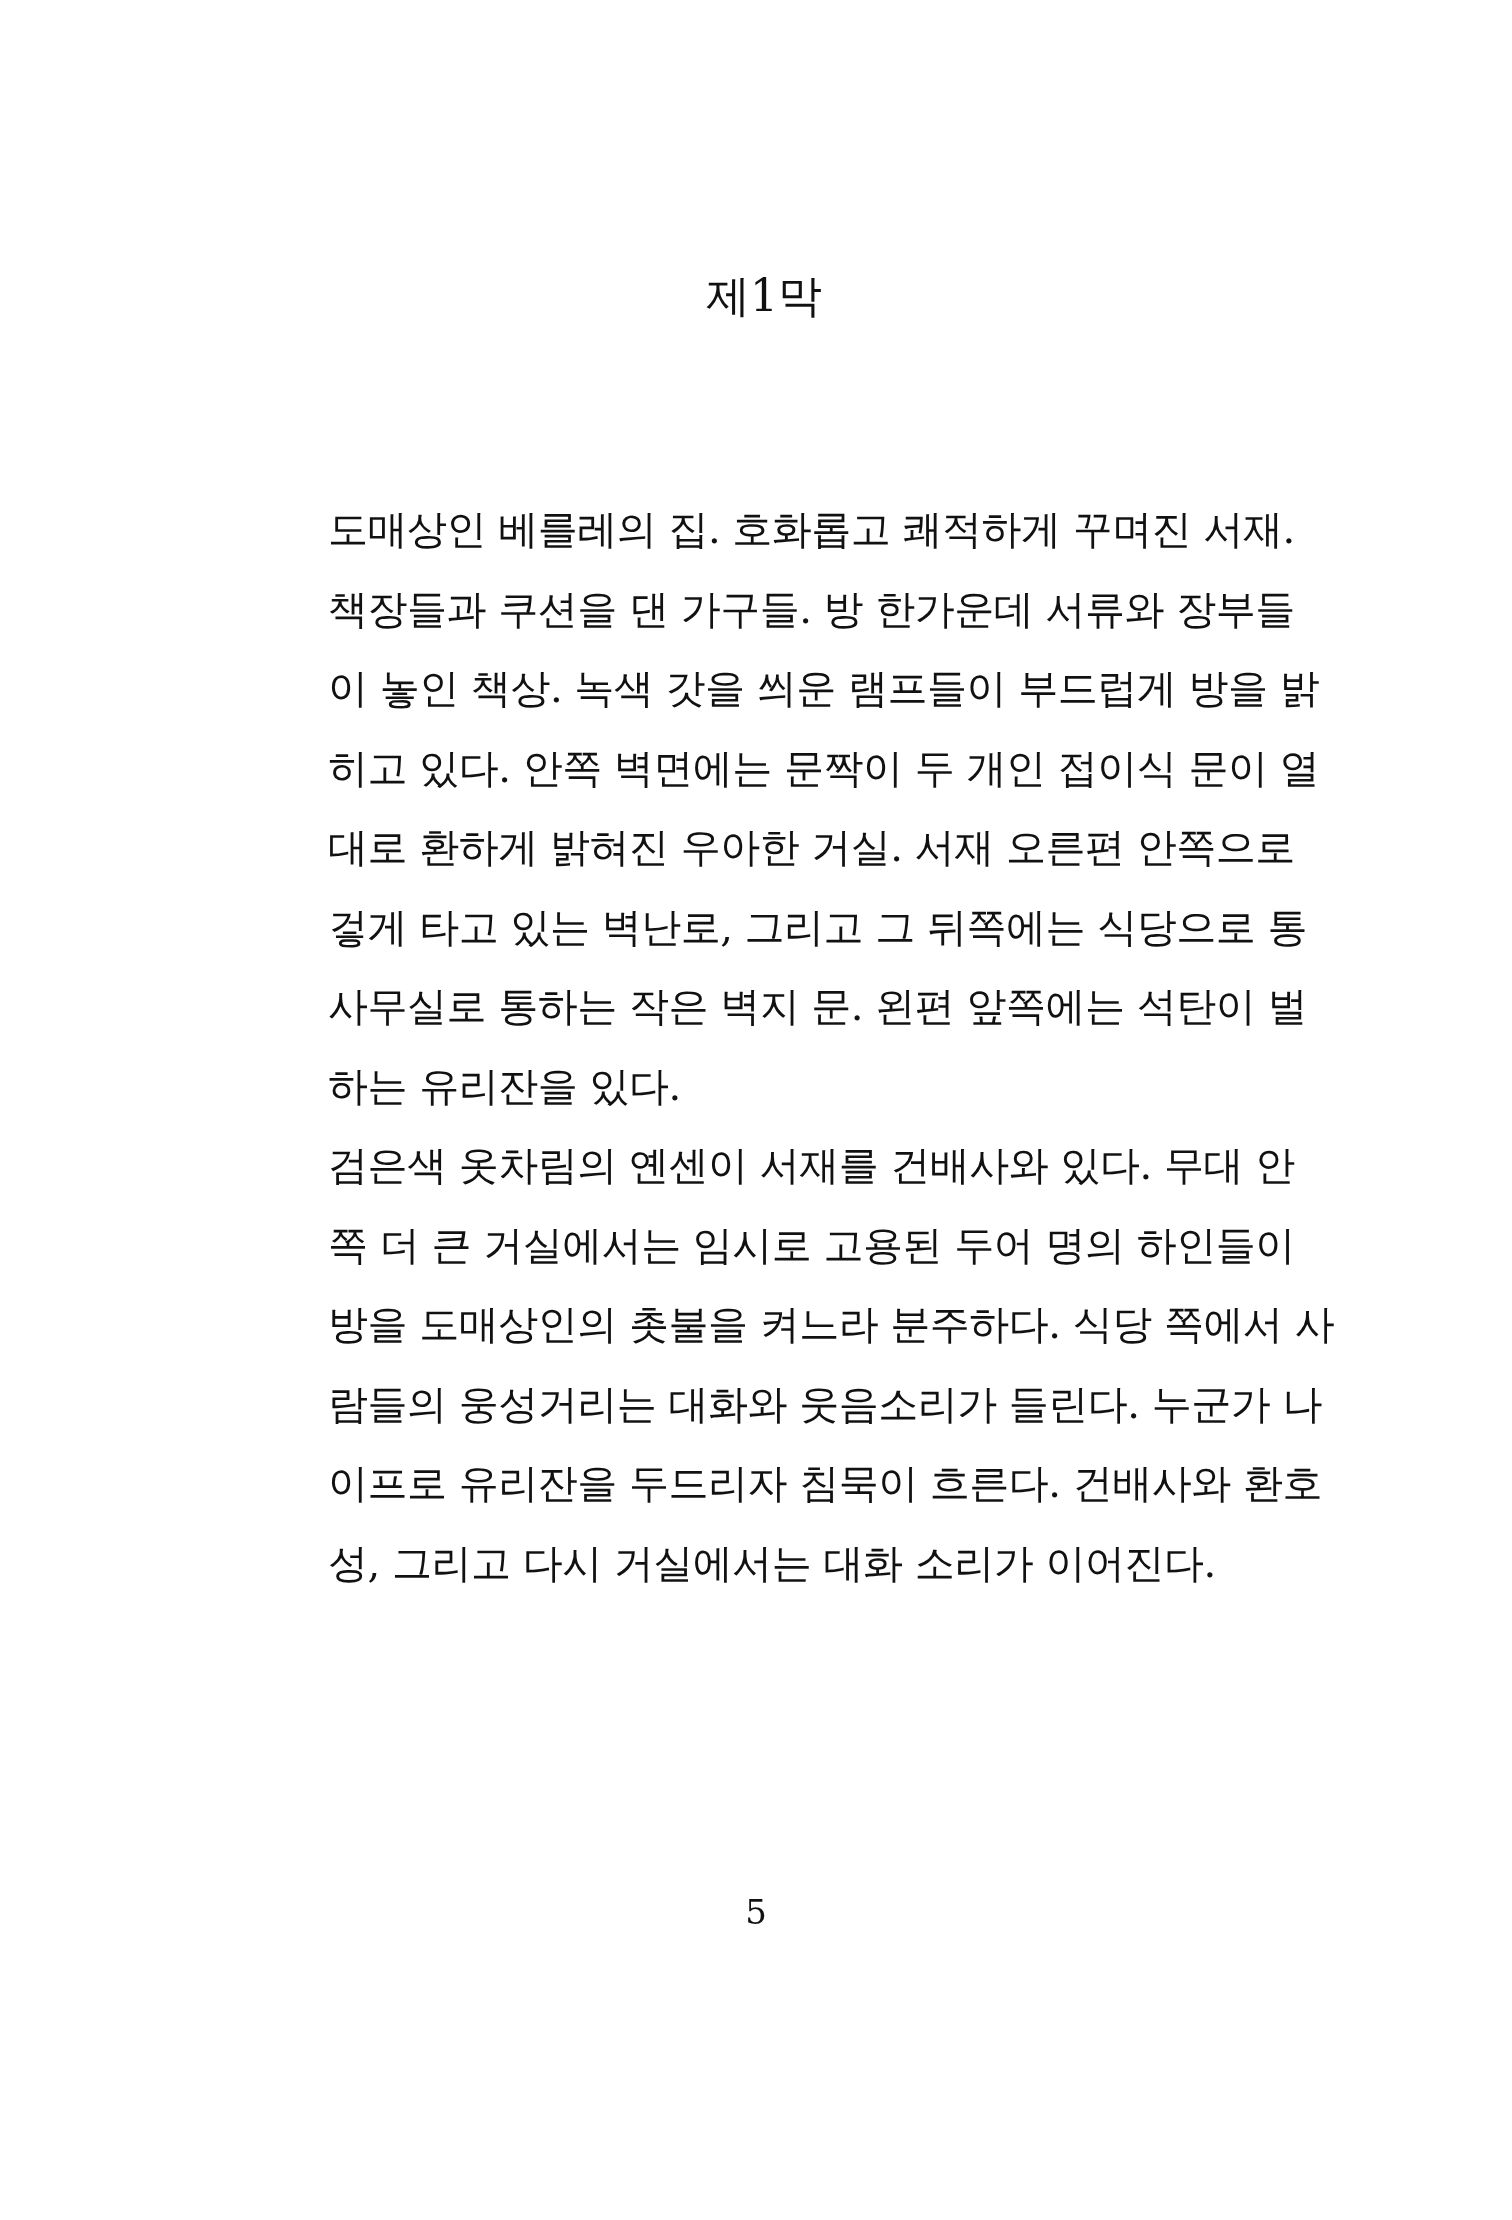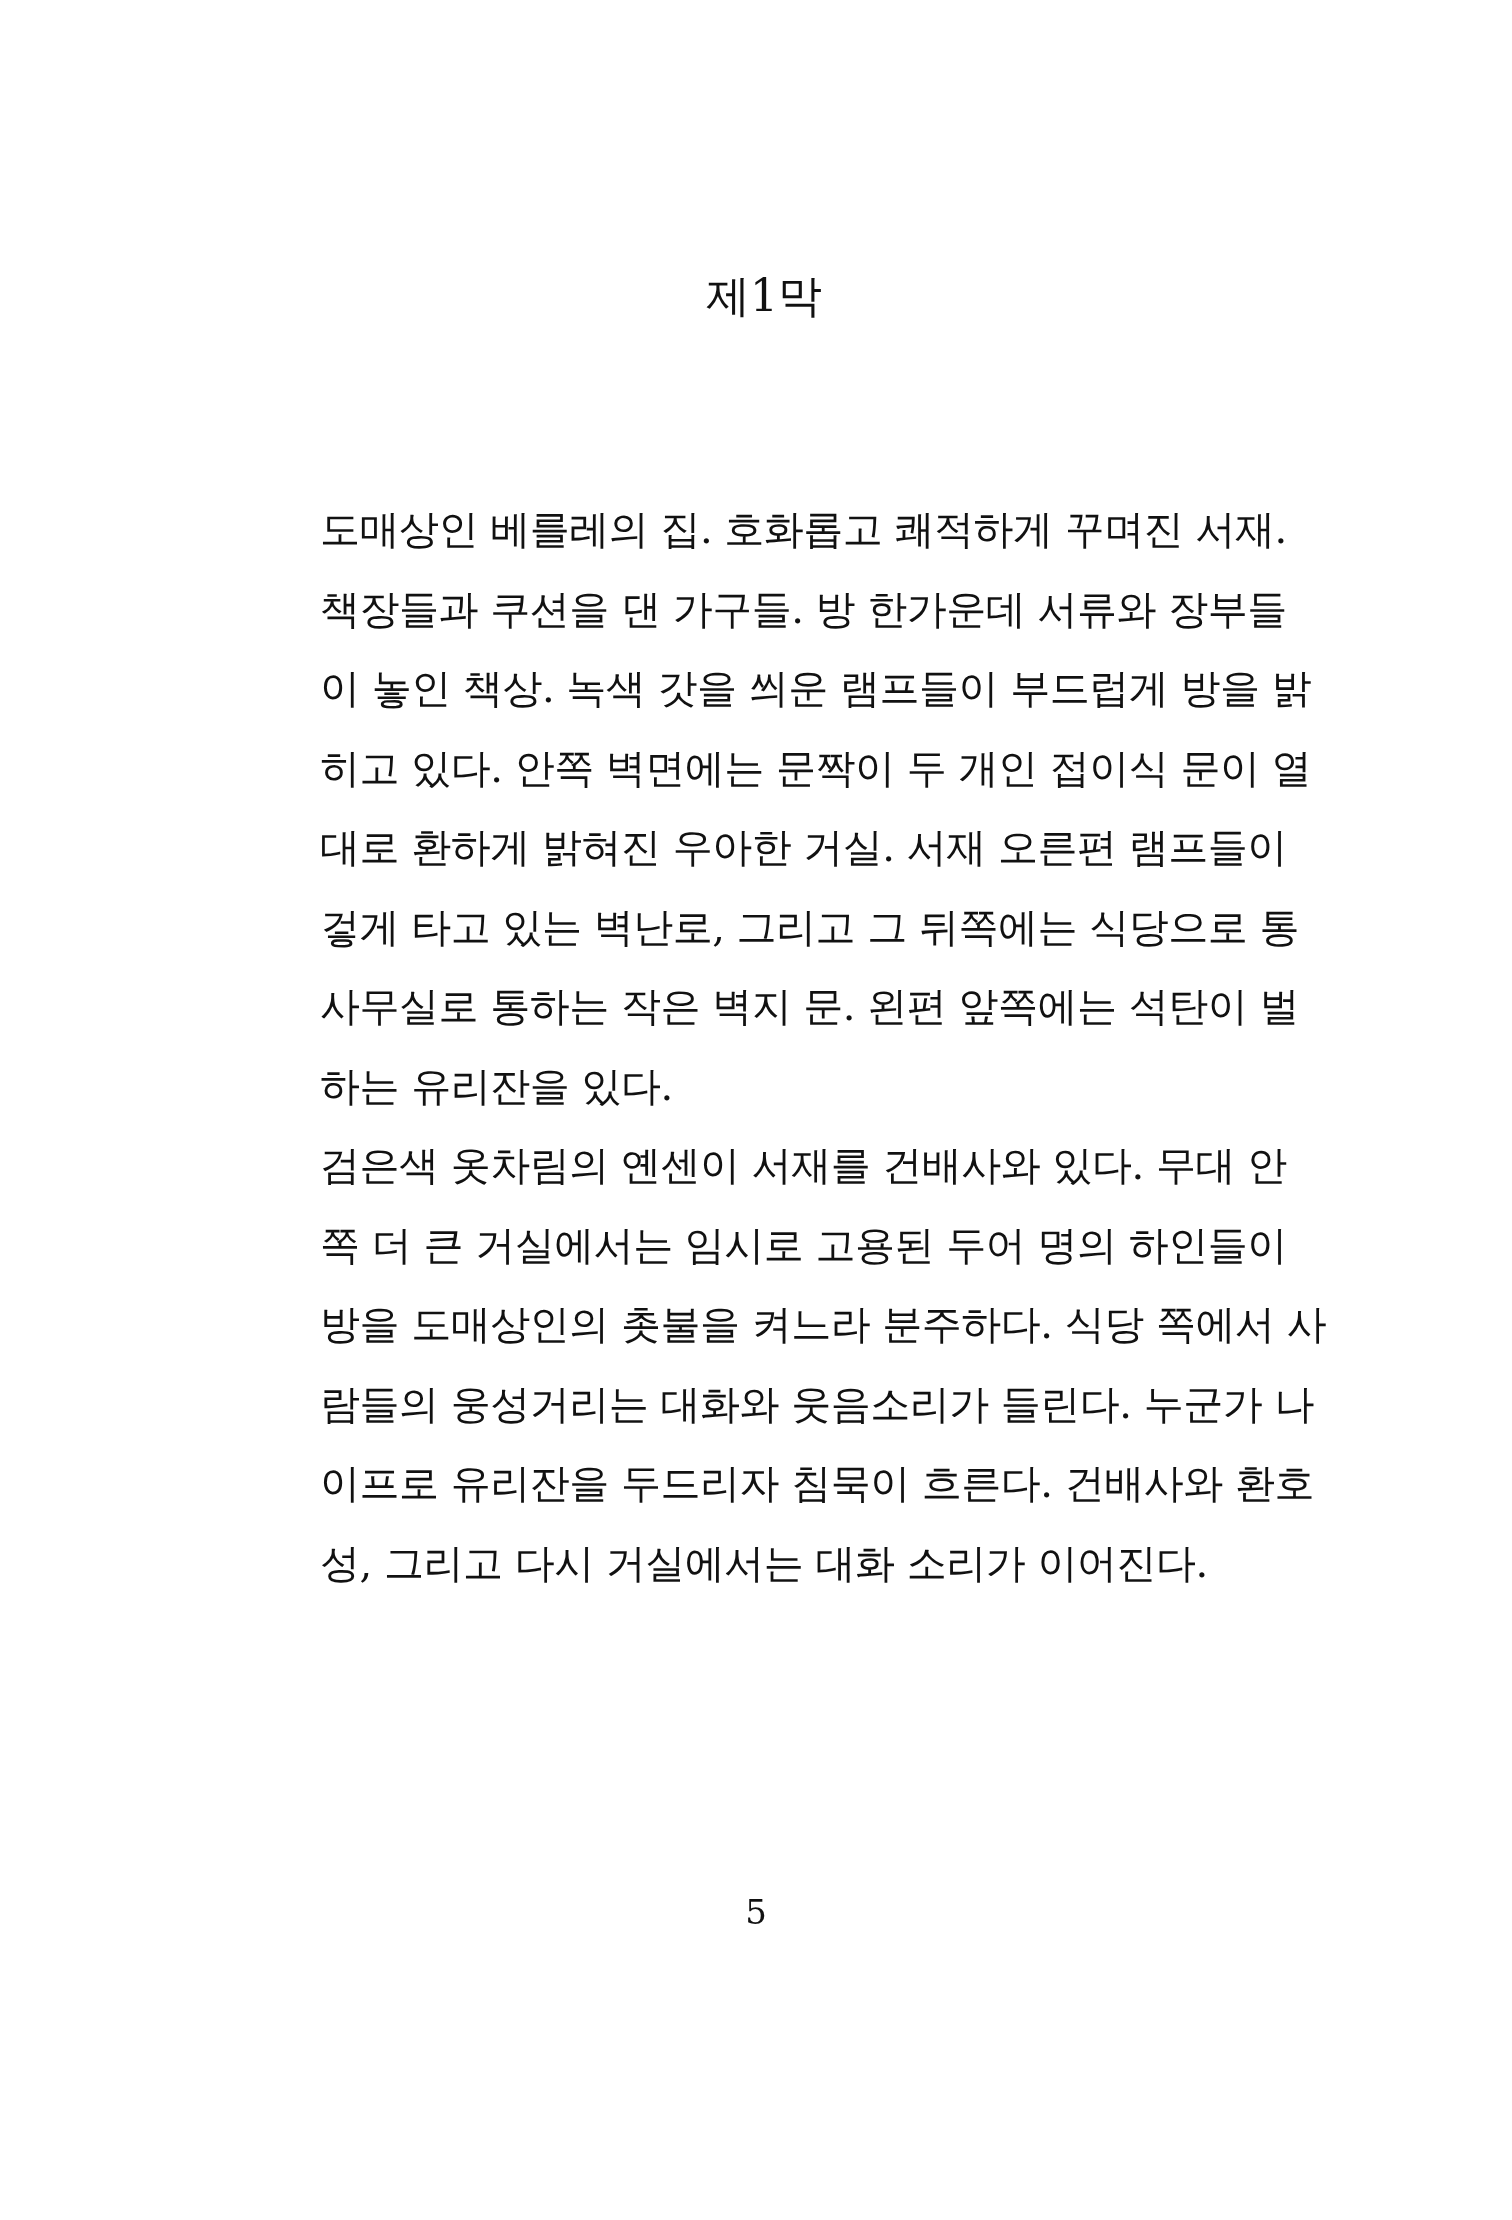--- a/index.html
+++ b/index.html
@@ -27,21 +27,21 @@
       left: 0;
       width: 1512px;
       text-align: center;
       font-size: 44px;
       line-height: 60px;
       font-weight: normal;
       margin: 8px;
     }
     .body-text {
       position: absolute;
-      left: 320px;
+      left: 328px;
       top: 490px;
       width: 944px;
     }
     .line {
       display: block;
       font-size: 40px;
       line-height: 79.5px;
       height: 79.5px;
       white-space: nowrap;
       text-align: justify;
@@ -66,21 +66,21 @@
 
 <div class="page">
   <h1 class="chapter-title">제1막</h1>
 
   <div class="body-text">
     <div class="paragraph">
       <span class="line">도매상인 베를레의 집. 호화롭고 쾌적하게 꾸며진 서재.</span>
       <span class="line">책장들과 쿠션을 댄 가구들. 방 한가운데 서류와 장부들</span>
       <span class="line">이 놓인 책상. 녹색 갓을 씌운 램프들이 부드럽게 방을 밝</span>
       <span class="line">히고 있다. 안쪽 벽면에는 문짝이 두 개인 접이식 문이 열</span>
-      <span class="line">대로 환하게 밝혀진 우아한 거실. 서재 오른편 램프들이</span>
+      <span class="line">대로 환하게 밝혀진 우아한 거실. 서재 오른편 안쪽으로</span>
       <span class="line">겋게 타고 있는 벽난로, 그리고 그 뒤쪽에는 식당으로 통</span>
       <span class="line">사무실로 통하는 작은 벽지 문. 왼편 앞쪽에는 석탄이 벌</span>
       <span class="line last">하는 유리잔을 있다.</span>
     </div>
     <div class="paragraph">
       <span class="line">검은색 옷차림의 옌센이 서재를 건배사와 있다. 무대 안</span>
       <span class="line">쪽 더 큰 거실에서는 임시로 고용된 두어 명의 하인들이</span>
       <span class="line">방을 도매상인의 촛불을 켜느라 분주하다. 식당 쪽에서 사</span>
       <span class="line">람들의 웅성거리는 대화와 웃음소리가 들린다. 누군가 나</span>
       <span class="line">이프로 유리잔을 두드리자 침묵이 흐른다. 건배사와 환호</span>

